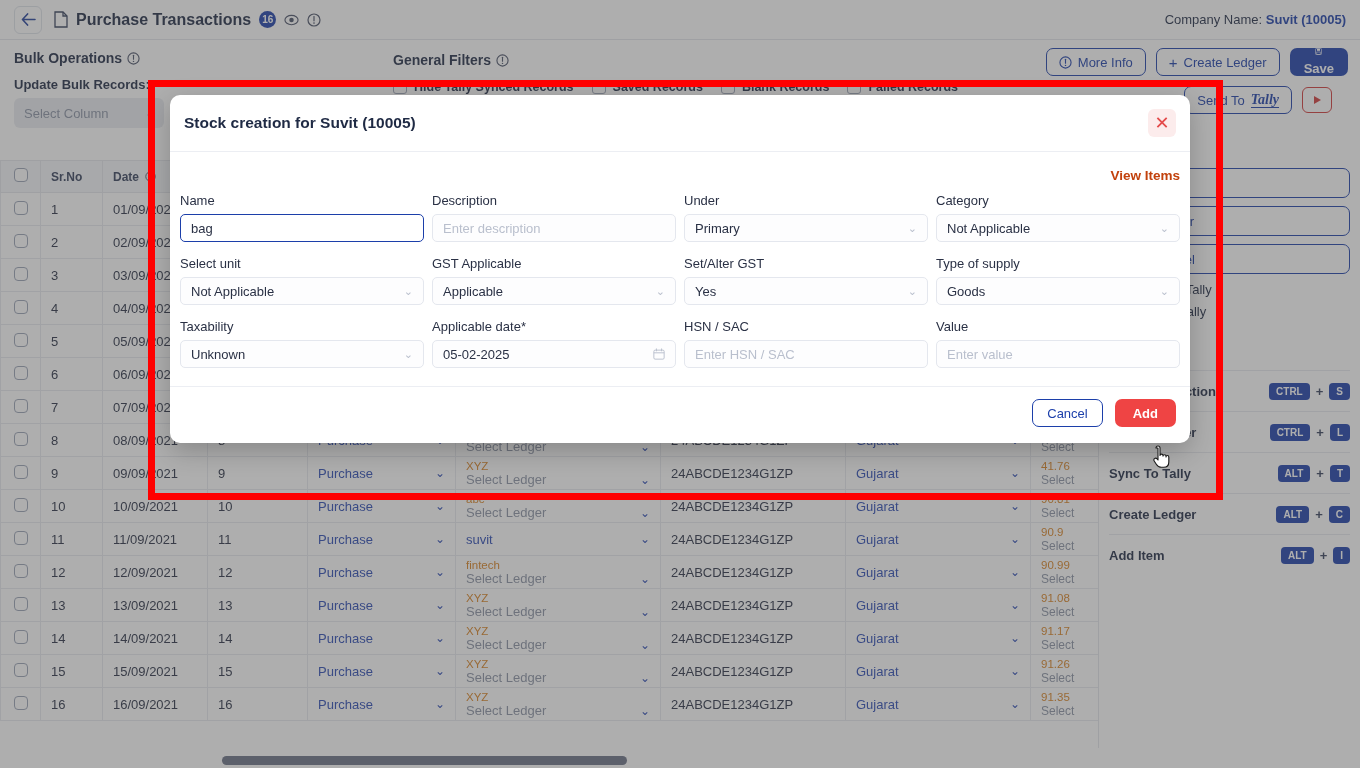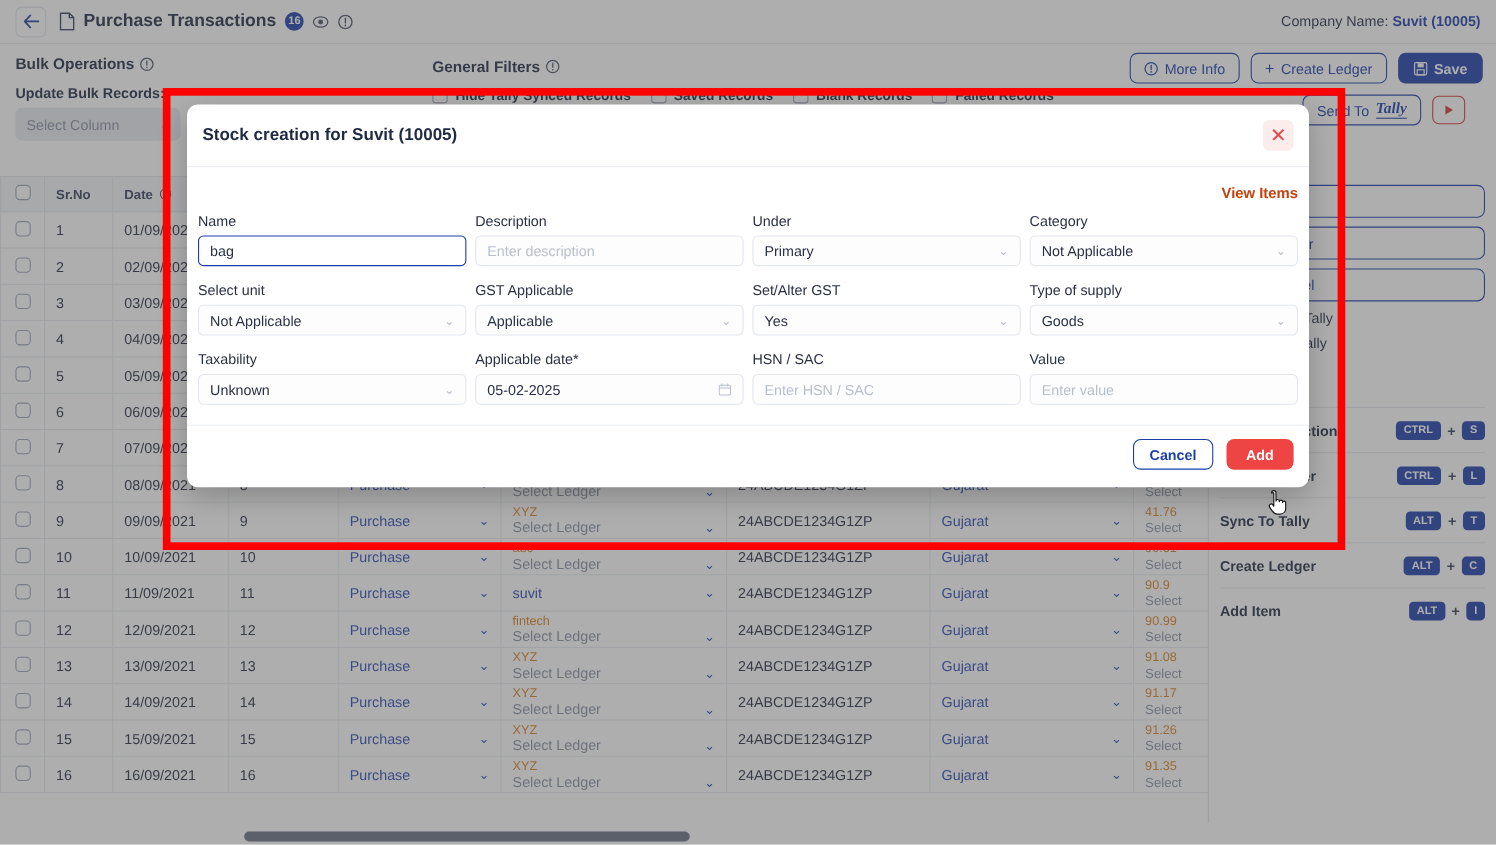--- a/index.html
+++ b/index.html
@@ -38,21 +38,21 @@
       background:#e9ecf1; color:#8b93a5; font-size:13px; display:flex; align-items:center;
       padding:0 10px; justify-content:space-between; }
   .gen-filters { position:absolute; left:393px; top:12px; }
   .filters-row { display:flex; gap:18px; margin-top:12px; }
   .chk { display:flex; align-items:center; gap:7px; font-size:12.5px; color:#1f2a44; font-weight:700;}
   .box { width:14px; height:14px; border:1.5px solid #9aa3b5; border-radius:3px; background:#fff;}
   .btns-right { position:absolute; right:12px; top:8px; display:flex; gap:10px; }
   .obtn { border:1.3px solid #1c3faa; color:#1c3faa; background:#fff; border-radius:7px;
       height:28px; padding:0 12px; font-size:13px; display:flex; align-items:center; gap:6px; font-weight:400;}
   .pbtn { background:#1c3faa; color:#fff; border:none; border-radius:7px; height:28px;
-      padding:0 14px; font-size:13px; display:flex; align-items:center; gap:6px; font-weight:700;}
+      padding:0 14px; font-size:13px; display:flex; align-items:center; gap:6px; font-weight:700;flex-direction:column;}
   .btns-right2 { position:absolute; right:28px; top:46px; display:flex; gap:10px; align-items:center;}
   .yt { width:30px; height:26px; border:1.3px solid #d23a3a; border-radius:6px; display:flex;
         align-items:center; justify-content:center; }
   .yt i { width:0;height:0;border-left:7px solid #d23a3a;border-top:4.5px solid transparent;border-bottom:4.5px solid transparent; display:block;}
   .tally-logo { font-family:"Liberation Serif",serif; font-style:italic; font-weight:700;
       font-size:14px; border-bottom:1.6px solid #1c3faa; line-height:1; }
 
   
   .tablewrap { position:absolute; left:0; right:0; top:160px; bottom:0; background:#fff;}
   table.grid { border-collapse:collapse; width:1360px; table-layout:fixed; }
@@ -112,21 +112,21 @@
   .flabel { font-size:13px; color:#2a3145; margin-bottom:6px; }
   .finput { height:28px; border:1px solid #e4e7ee; border-radius:5px; background:#fdfdfe;
             display:flex; align-items:center; padding:0 10px; font-size:13px; color:#2a3145;
             justify-content:space-between; }
   .finput.focus { border:1.6px solid #1c3faa; background:#fff; }
   .finput .ph { color:#b9bfcd; }
   .chev { color:#b9bfcd; font-size:11px; }
   .m-foot { display:flex; justify-content:flex-end; gap:12px; padding:12px 14px 16px 14px;
             border-top:1px solid #eceef3; }
   .cancel { border:1.4px solid #1c3faa; color:#1c3faa; background:#fff; border-radius:7px;
-            height:28px; padding:0 14px; font-size:13px; font-weight:700; }
+            height:28px; padding:0 14px; font-size:13px; font-weight:400; }
   .add { background:#ef4444; color:#fff; border:none; border-radius:7px; height:28px;
          padding:0 18px; font-size:13px; font-weight:700; }
   .cursor { position:absolute; left:1152px; top:442px; z-index:80; width:22px; height:28px; }
 
   
   .redrect { position:absolute; left:148px; top:80px; width:1075px; height:420px;
              border:7px solid #ff0000; z-index:70; pointer-events:none; }
   button { font-family:"Liberation Sans", sans-serif; cursor:pointer; }
 </style>
 </head>

